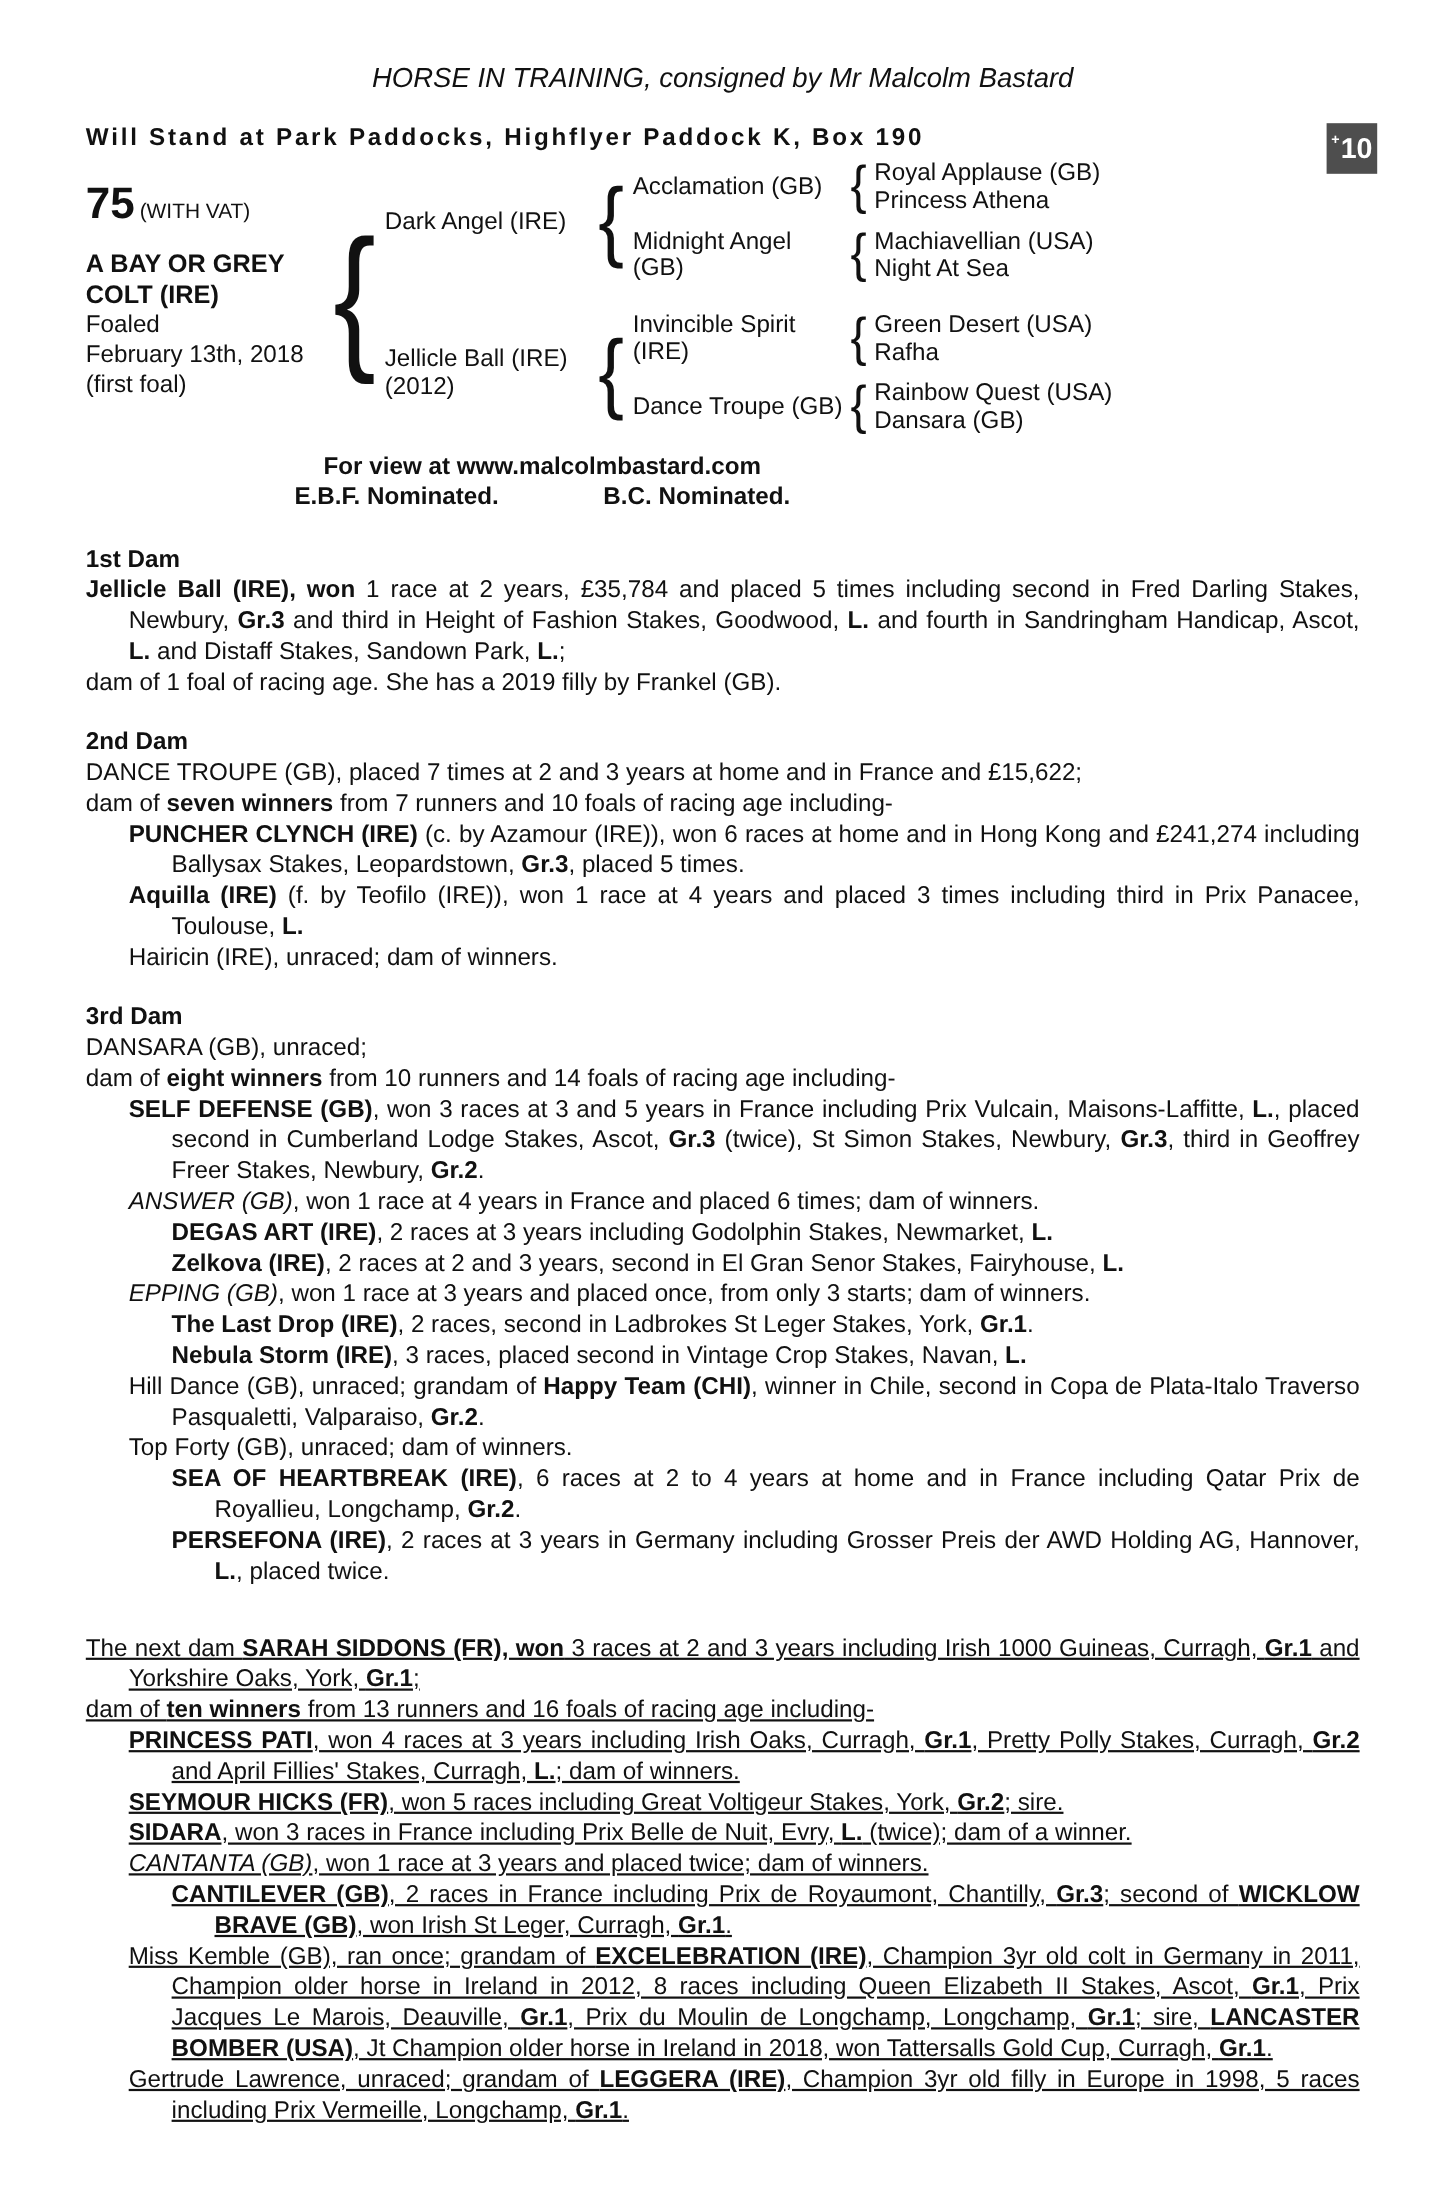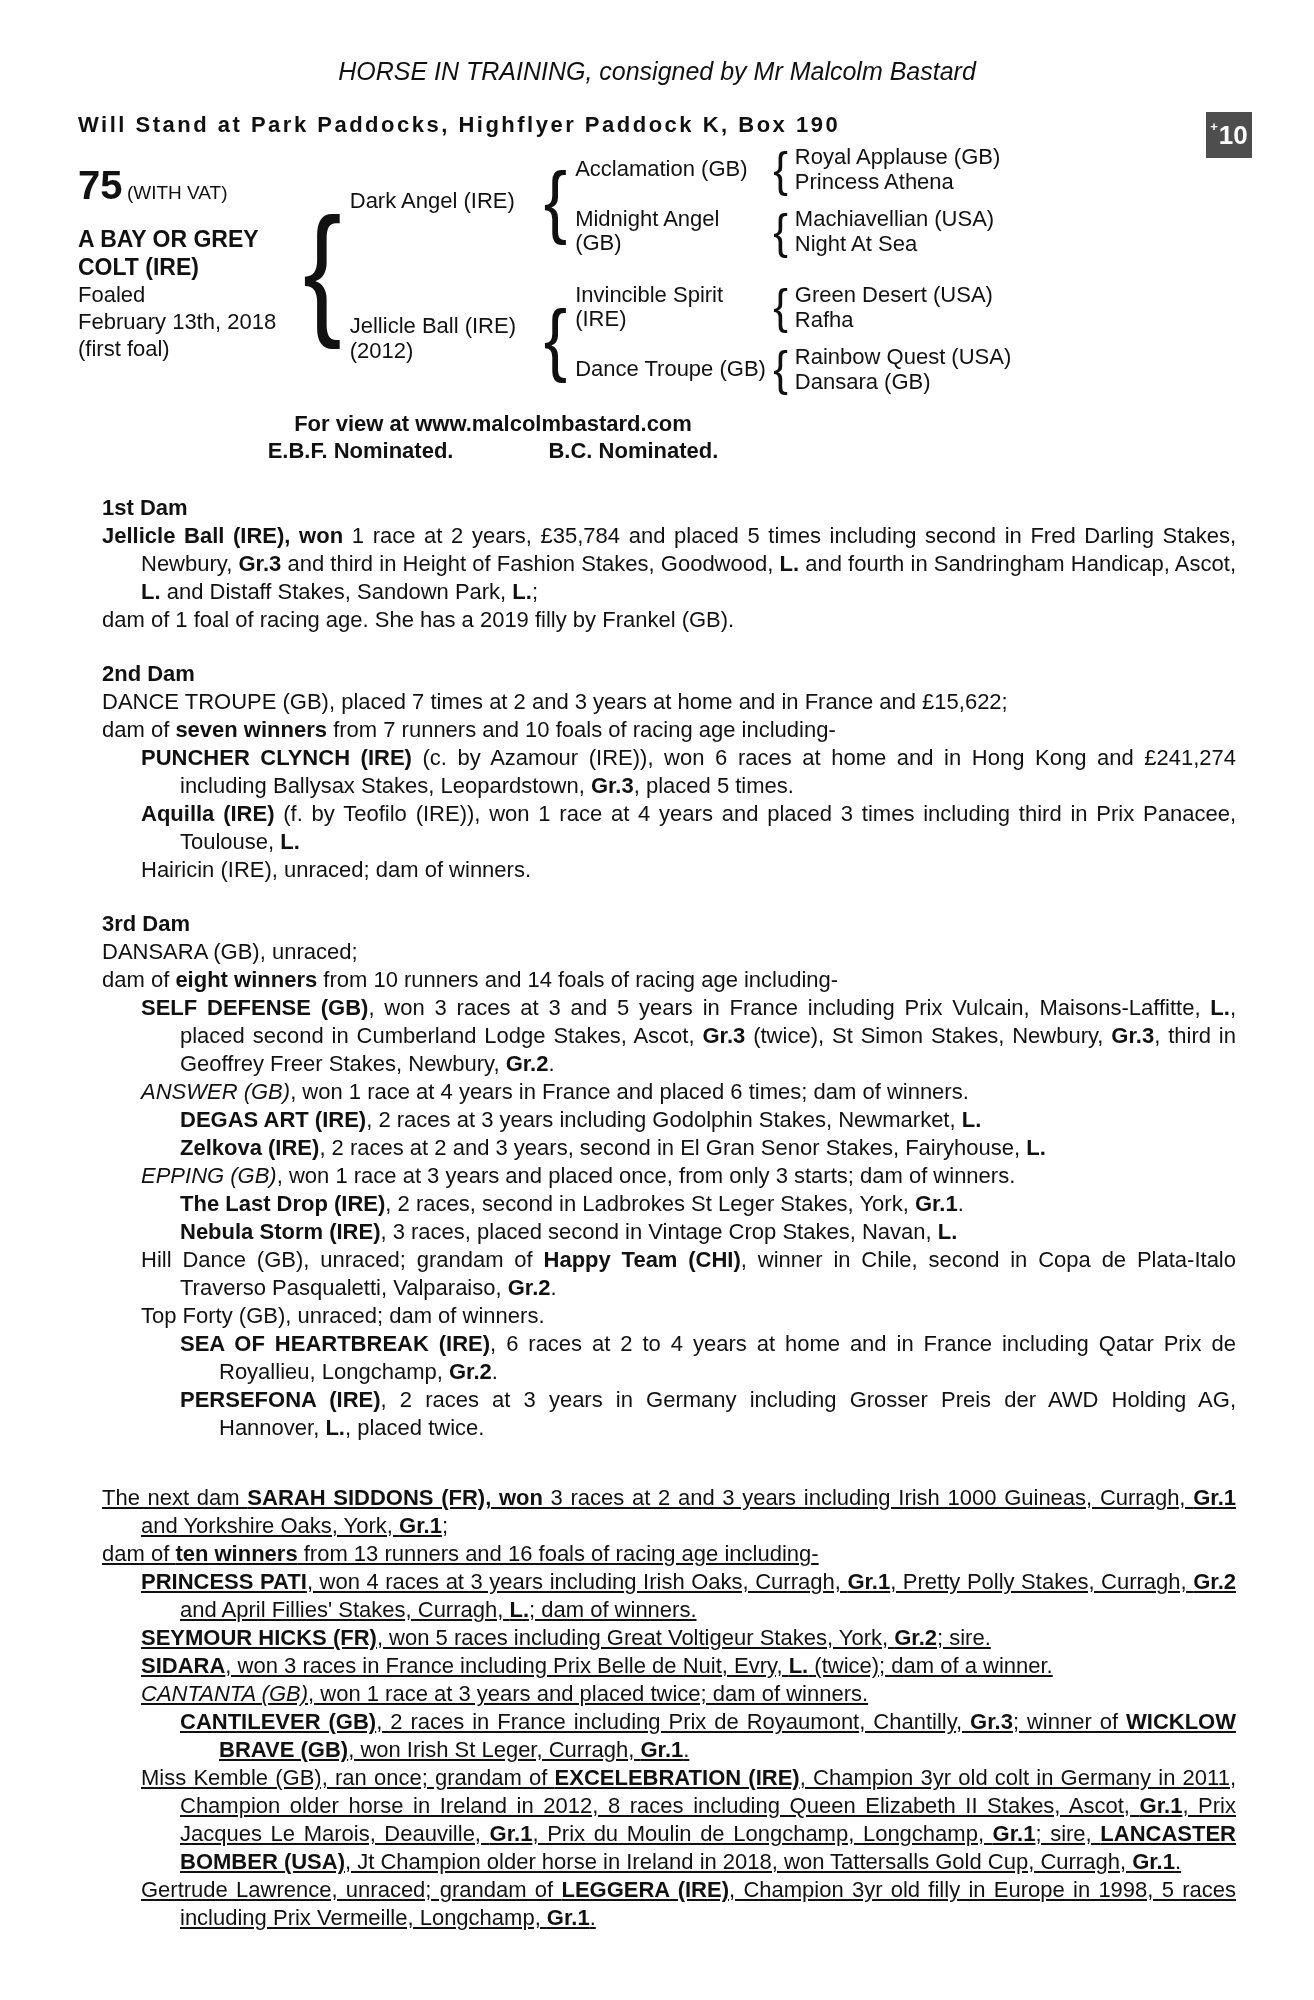--- a/index.html
+++ b/index.html
@@ -37,21 +37,21 @@
   .g1name{width:192px;flex-shrink:0;line-height:25px;}
   .g2col{display:flex;flex-direction:column;gap:12px;flex:1;}
   .g2row{display:flex;align-items:center;}
   .g2name{width:196px;flex-shrink:0;line-height:24px;}
   .g3col{display:flex;flex-direction:column;line-height:25px;}
   
   .view-block{width:830px;margin-top:16px;text-align:center;font-weight:bold;font-size:22px;line-height:27px;}
   .nom-line{display:flex;justify-content:center;gap:95px;font-weight:bold;font-size:22px;line-height:27px;width:830px;}
   
   .sections{margin-top:30px;}
-  .section{margin-top:26px;margin-left:24px;}
+  .section{margin-top:26px;}
   .section.no-heading{margin-top:42px;text-decoration:underline;}
   .section:first-child{margin-top:0;}
   .sec-heading{font-weight:bold;font-size:22px;line-height:28px;}
   .para{margin:0;font-size:22px;line-height:28px;text-align:justify;}
   .ind0{padding-left:39px;text-indent:-39px;}
   .ind1{padding-left:78px;text-indent:-39px;}
   .ind2{padding-left:117px;text-indent:-39px;}
   .b{font-weight:bold;}
   .i{font-style:italic;}
 </style>
@@ -176,19 +176,19 @@
         <p class="para ind2"><span class="b">SEA OF HEARTBREAK (IRE)</span><span>, 6 races at 2 to 4 years at home and in France including Qatar Prix de Royallieu, Longchamp, </span><span class="b">Gr.2</span><span>.</span></p>
         <p class="para ind2"><span class="b">PERSEFONA (IRE)</span><span>, 2 races at 3 years in Germany including Grosser Preis der AWD Holding AG, Hannover, </span><span class="b">L.</span><span>, placed twice.</span></p>
       </div>
       <div class="section no-heading">
         <p class="para ind0"><span>The next dam </span><span class="b">SARAH SIDDONS (FR), won</span><span> 3 races at 2 and 3 years including Irish 1000 Guineas, Curragh, </span><span class="b">Gr.1</span><span> and Yorkshire Oaks, York, </span><span class="b">Gr.1</span><span>;</span></p>
         <p class="para ind0"><span>dam of </span><span class="b">ten winners</span><span> from 13 runners and 16 foals of racing age including-</span></p>
         <p class="para ind1"><span class="b">PRINCESS PATI</span><span>, won 4 races at 3 years including Irish Oaks, Curragh, </span><span class="b">Gr.1</span><span>, Pretty Polly Stakes, Curragh, </span><span class="b">Gr.2</span><span> and April Fillies' Stakes, Curragh, </span><span class="b">L.</span><span>; dam of winners.</span></p>
         <p class="para ind1"><span class="b">SEYMOUR HICKS (FR)</span><span>, won 5 races including Great Voltigeur Stakes, York, </span><span class="b">Gr.2</span><span>; sire.</span></p>
         <p class="para ind1"><span class="b">SIDARA</span><span>, won 3 races in France including Prix Belle de Nuit, Evry, </span><span class="b">L.</span><span> (twice); dam of a winner.</span></p>
         <p class="para ind1"><span class="i">CANTANTA (GB)</span><span>, won 1 race at 3 years and placed twice; dam of winners.</span></p>
-        <p class="para ind2"><span class="b">CANTILEVER (GB)</span><span>, 2 races in France including Prix de Royaumont, Chantilly, </span><span class="b">Gr.3</span><span>; winner of </span><span class="b">WICKLOW BRAVE (GB)</span><span>, won Irish St Leger, Curragh, </span><span class="b">Gr.1</span><span>.</span></p>
+        <p class="para ind2"><span class="b">CANTILEVER (GB)</span><span>, 2 races in France including Prix de Royaumont, Chantilly, </span><span class="b">Gr.3</span><span>; second of </span><span class="b">WICKLOW BRAVE (GB)</span><span>, won Irish St Leger, Curragh, </span><span class="b">Gr.1</span><span>.</span></p>
         <p class="para ind1"><span>Miss Kemble (GB), ran once; grandam of </span><span class="b">EXCELEBRATION (IRE)</span><span>, Champion 3yr old colt in Germany in 2011, Champion older horse in Ireland in 2012, 8 races including Queen Elizabeth II Stakes, Ascot, </span><span class="b">Gr.1</span><span>, Prix Jacques Le Marois, Deauville, </span><span class="b">Gr.1</span><span>, Prix du Moulin de Longchamp, Longchamp, </span><span class="b">Gr.1</span><span>; sire, </span><span class="b">LANCASTER BOMBER (USA)</span><span>, Jt Champion older horse in Ireland in 2018, won Tattersalls Gold Cup, Curragh, </span><span class="b">Gr.1</span><span>.</span></p>
         <p class="para ind1"><span>Gertrude Lawrence, unraced; grandam of </span><span class="b">LEGGERA (IRE)</span><span>, Champion 3yr old filly in Europe in 1998, 5 races including Prix Vermeille, Longchamp, </span><span class="b">Gr.1</span><span>.</span></p>
       </div>
     </div>
 
 </div>
 
 </body></html>

